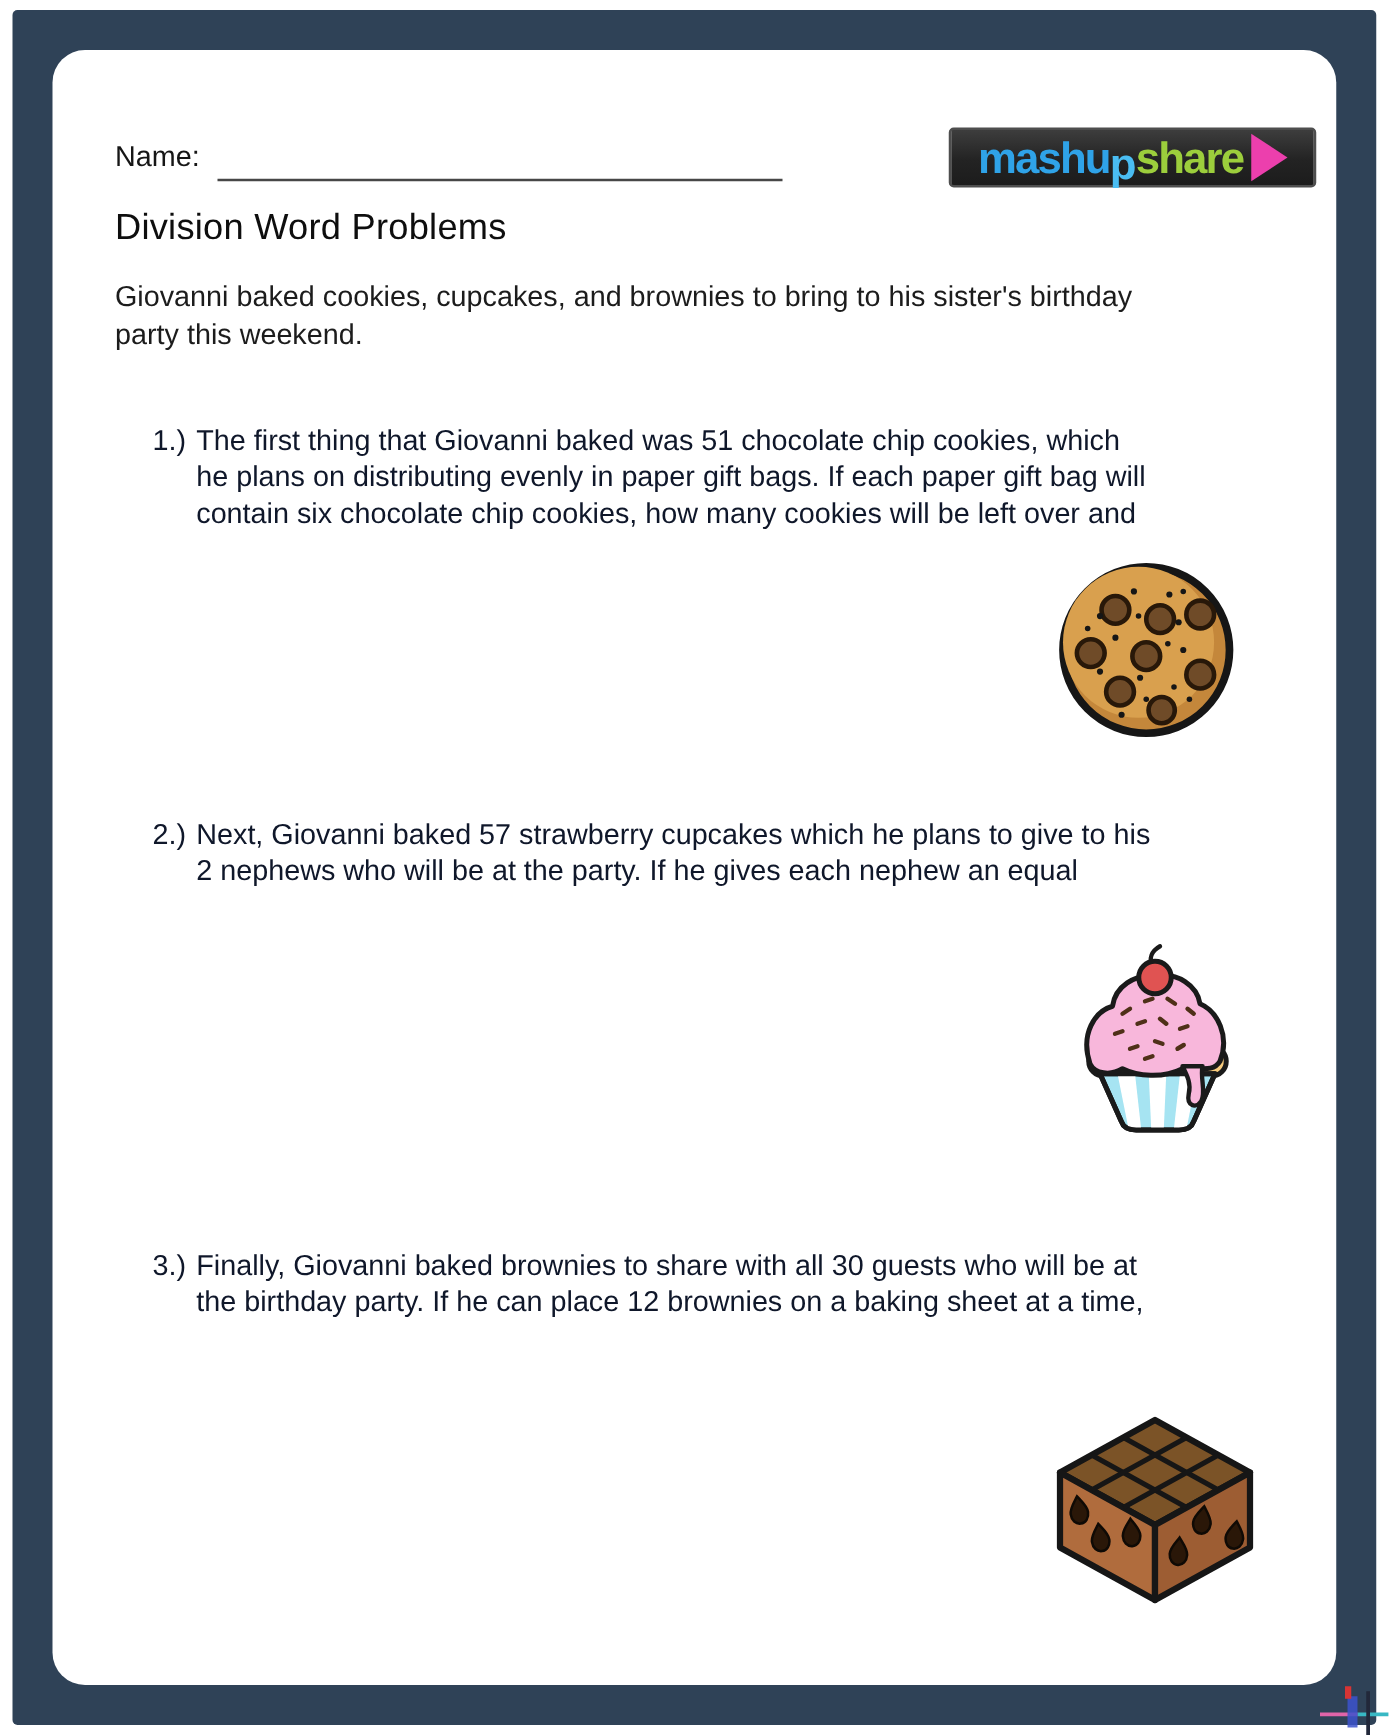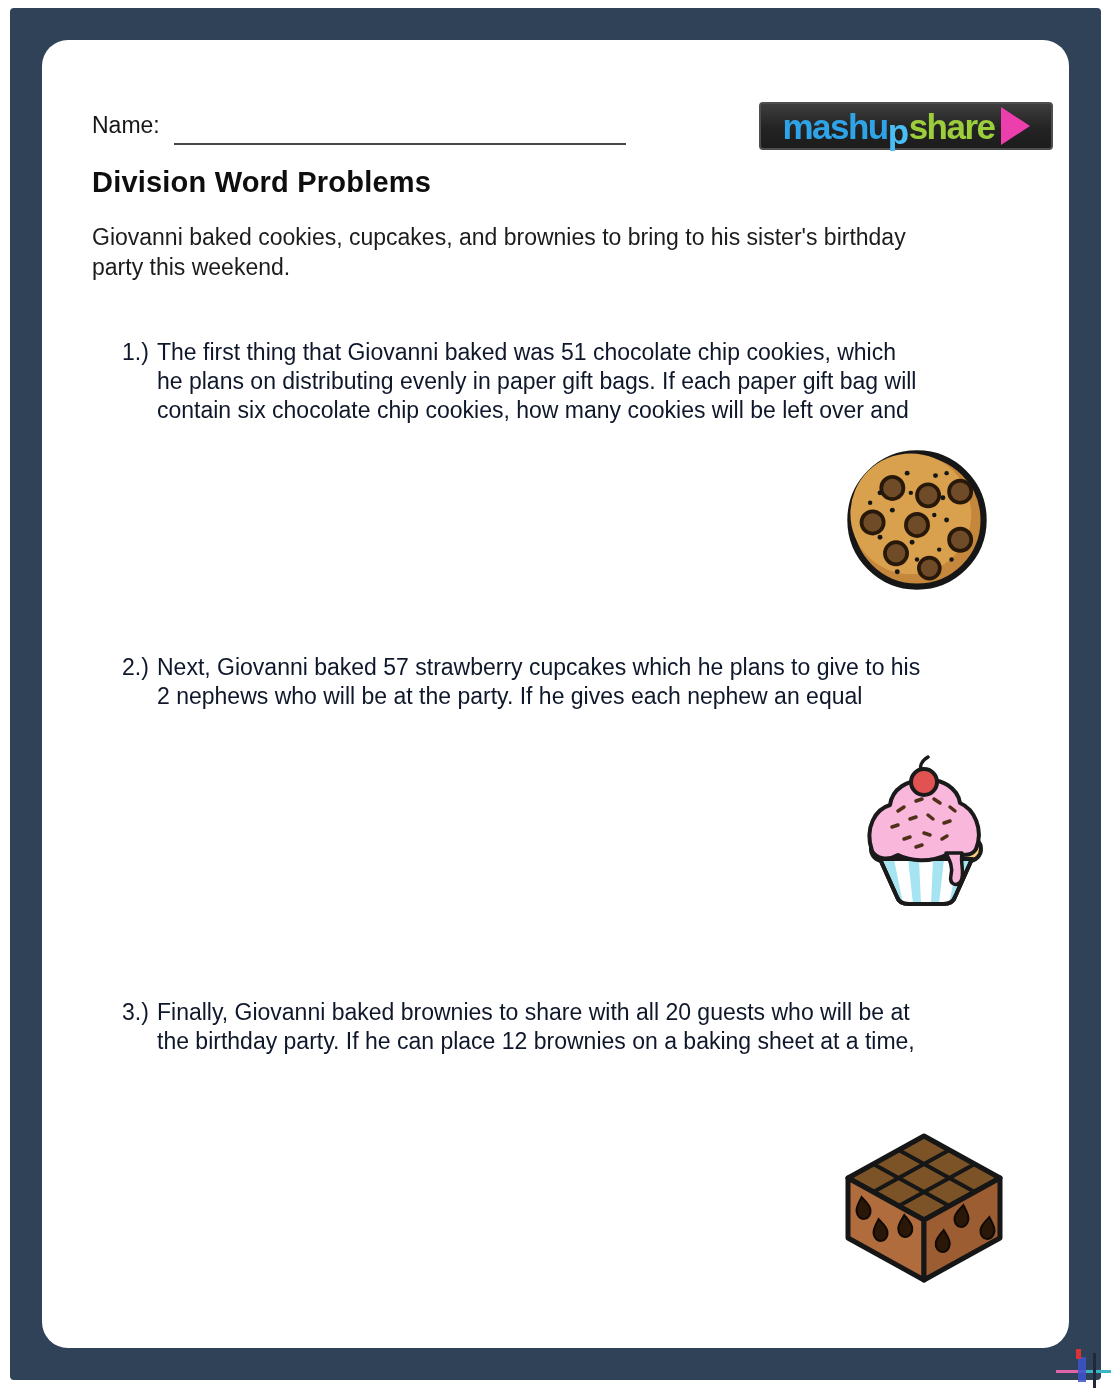--- a/index.html
+++ b/index.html
@@ -19,21 +19,21 @@
         border:2px solid #4e4e4e;border-radius:4px;
         display:flex;align-items:center;justify-content:center;
         font-weight:bold;font-size:35px;letter-spacing:-1.5px;line-height:1;margin-left:22px;}
   .lg-blue{color:#2FA3E8;}
   .lg-p{color:#4ABDF2;position:relative;top:5px;}
   .lg-green{color:#9CCE3C;margin-left:1px;}
   .lg-tri{width:0;height:0;border-left:29px solid #EC3FAD;
           border-top:19px solid transparent;border-bottom:19px solid transparent;margin-left:6px;}
 
   
-  .title{left:50px;top:126px;font-size:29px;font-weight:bold;color:#0e0e0e;letter-spacing:0.2px;}
+  .title{left:50px;top:126px;font-size:29px;font-weight:normal;color:#0e0e0e;letter-spacing:0.2px;}
   .intro{left:50px;top:182px;font-size:23px;line-height:30px;color:#1c1c1c;}
 
   
   .problem{font-size:23px;line-height:29px;color:#0f172a;width:900px;}
   .p1{left:80px;top:298px;}
   .p2{left:80px;top:613px;}
   .p3{left:80px;top:958px;}
   .pline{white-space:nowrap;}
   .pline.indent{padding-left:35px;}
   .pnum{display:inline-block;width:35px;}
@@ -146,21 +146,21 @@
           <line x1="46" y1="88" x2="52" y2="86"></line>
             <line x1="66" y1="82" x2="72" y2="84"></line>
           <line x1="84" y1="88" x2="89" y2="85"></line>
             <line x1="58" y1="96" x2="64" y2="94"></line>
         </g>
         <path d="M70,6 C63,10 61,16 64,22" fill="none" stroke="#1a1a1a" stroke-width="3.5" stroke-linecap="round"></path>
         <circle cx="66" cy="31" r="13" fill="#E05352" stroke="#1a1a1a" stroke-width="4"></circle>
       </svg>
 
       <div class="abs problem p3">
-        <div class="pline"><span class="pnum">3.)</span><span>Finally, Giovanni baked brownies to share with all 20 guests who will be at</span></div>
+        <div class="pline"><span class="pnum">3.)</span><span>Finally, Giovanni baked brownies to share with all 30 guests who will be at</span></div>
         <div class="pline indent">the birthday party. If he can place 12 brownies on a baking sheet at a time,</div>
       </div>
 
       <svg class="abs brownie-img" viewBox="0 0 172 162">
         <defs>
           <path id="bchip" d="M0,-10 C3.5,-5 7,-1 7,3.5 C7,8.5 4,12 0,12 C-4,12 -7,8.5 -7,3.5 C-7,-1 -3.5,-5 0,-10 Z"></path>
         </defs>
         <g stroke="#161616" stroke-width="5" stroke-linejoin="round">
           <polygon points="86,10 162,52 86,94 10,52" fill="#7B5327"></polygon>
           <polygon points="10,52 86,94 86,154 10,112" fill="#B06C3D"></polygon>

